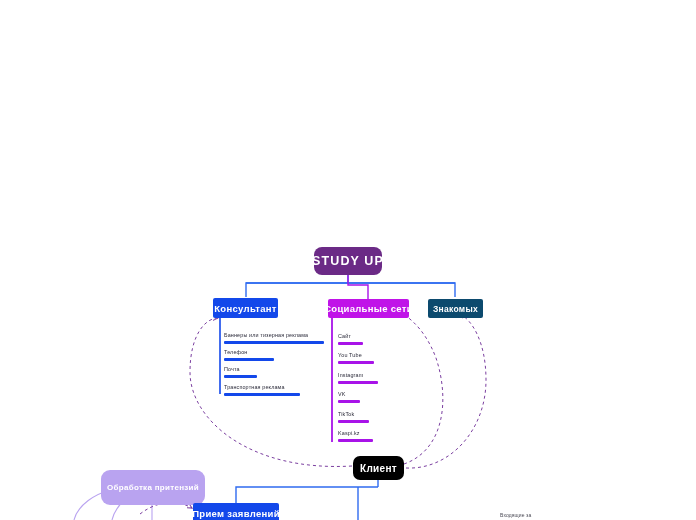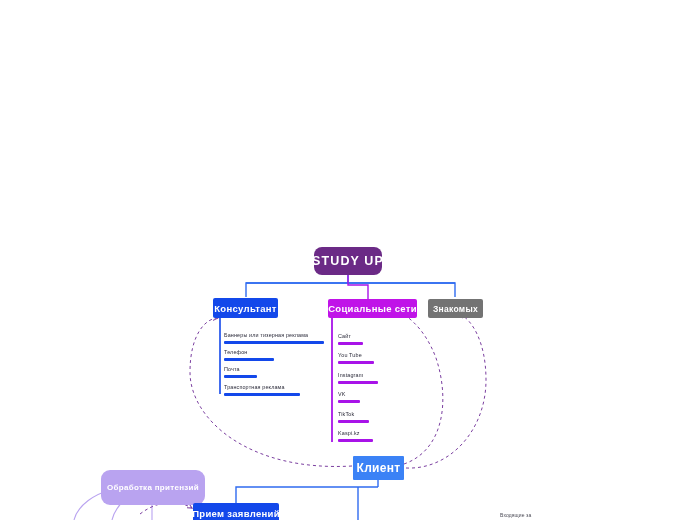--- a/index.html
+++ b/index.html
@@ -51,27 +51,27 @@
   }
   .node-blue {
     background: #1348ea;
     font-size: 9.5px;
   }
   .node-magenta {
     background: #c013e8;
     font-size: 9.5px;
   }
   .node-pink {
-    background: #737373;
+    background: #0c4a6e;
     font-size: 8.5px;
   }
   .node-client {
-    background: #3b82f6;
-    font-size: 12px;
-    border-radius: 1px;
+    background: #000000;
+    font-size: 10px;
+    border-radius: 7px;
   }
   .node-lilac {
     background: #b9a3f0;
     font-size: 8px;
     border-radius: 9px;
   }
   .leaf {
     position: absolute;
     z-index: 4;
   }
@@ -171,21 +171,21 @@
   </div>
   <div class="leaf" style="left:224px; top:367px;">
     <div class="leaf-label">Почта</div>
     <div class="leaf-bar bar-blue" style="width:33px;"></div>
   </div>
   <div class="leaf" style="left:224px; top:385px;">
     <div class="leaf-label">Транспортная реклама</div>
     <div class="leaf-bar bar-blue" style="width:76px;"></div>
   </div>
 
-  <div class="node node-magenta" style="left:328px; top:299px; width:89px; height:19px;">
+  <div class="node node-magenta" style="left:328px; top:299px; width:81px; height:19px;">
     <span>Социальные сети</span>
   </div>
 
   <div class="leaf" style="left:338px; top:334px;">
     <div class="leaf-label">Сайт</div>
     <div class="leaf-bar bar-magenta" style="width:25px;"></div>
   </div>
   <div class="leaf" style="left:338px; top:353px;">
     <div class="leaf-label">You Tube</div>
     <div class="leaf-bar bar-magenta" style="width:36px;"></div>

